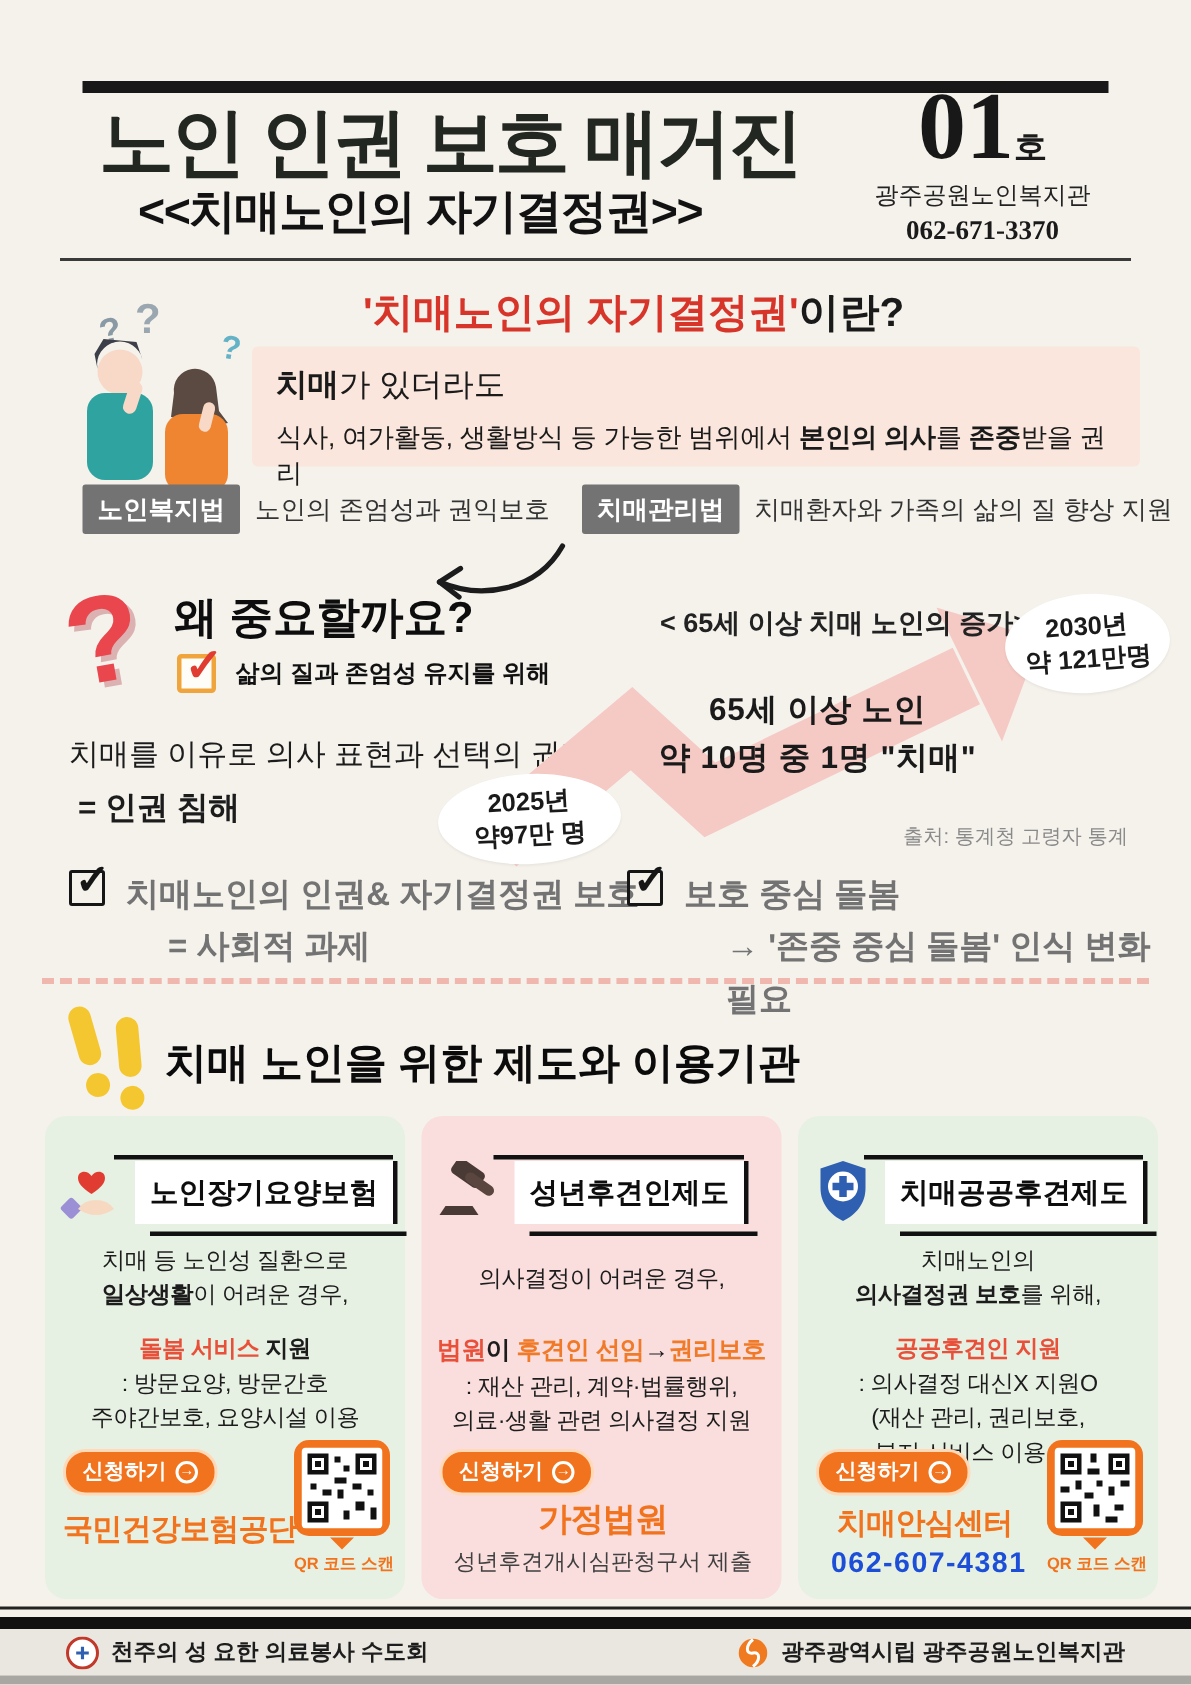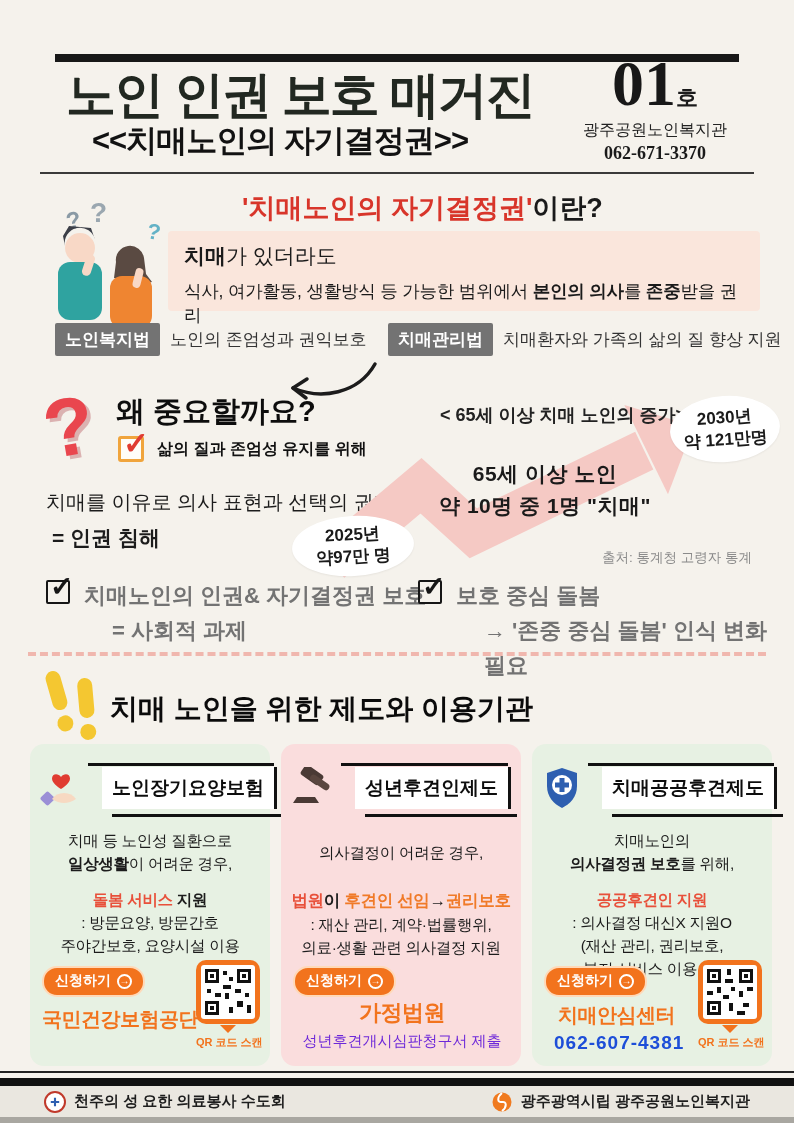--- a/index.html
+++ b/index.html
@@ -54,38 +54,38 @@
   .check-lines { font-size:22px; font-weight:800; line-height:1.6; color:#737373; }
   .check-lines .indent { margin-left:28px; }
   .dash-divider { position:absolute; left:28px; right:28px; top:652px; border-top:4px dashed #f0b7ae; }
 
   
   .excl-icon { position:absolute; left:40px; top:666px; }
   .inst-heading { position:absolute; left:110px; top:690px; font-size:28px; font-weight:900; color:#0b0b0b; }
   .card { position:absolute; top:744px; width:240px; height:322px; border-radius:14px; padding:16px 10px 10px; }
   .card.green { background:#e7f1e3; } .card.pink { background:#fadddd; }
   .card1 { left:30px; } .card2 { left:281px; } .card3 { left:532px; }
-  .card-head { display:flex; align-items:center; gap:20px; height:56px; }
+  .card-head { display:flex; align-items:flex-end; gap:8px; height:56px; }
   .card-icon { flex:none; }
   .title-box { position:relative; background:#fff; font-size:19px; font-weight:900; padding:8px 10px; border-right:3px solid #111; color:#0d0d0d; white-space:nowrap; }
   .title-box::before { content:""; position:absolute; left:-14px; right:0; top:-4px; height:3px; background:#111; }
   .title-box::after { content:""; position:absolute; left:10px; right:-9px; bottom:-8px; height:3px; background:#111; }
   .card-body { text-align:center; margin-top:13px; font-size:15.5px; line-height:1.5; letter-spacing:-0.3px; color:#1c1c1c; }
   .card-body .gap { height:12px; }
   .card-body b { font-weight:900; }
   .hl-red { color:#e8503a; font-weight:900; }
   .hl-orange { color:#f07a28; font-weight:900; }
   .card-footer { position:absolute; left:12px; right:10px; bottom:10px; height:90px; }
   .apply-btn { position:absolute; left:0; top:0; display:inline-flex; align-items:center; gap:6px; background:#f2731d; color:#fff; font-size:14px; font-weight:800; padding:4px 11px 5px; border-radius:15px; border:2px solid #ffd9b8; cursor:pointer; }
   .apply-btn .circ { display:inline-flex; align-items:center; justify-content:center; width:15px; height:15px; border:2px solid #fff; border-radius:50%; font-size:10px; line-height:1; }
   .org-orange { position:absolute; color:#f2731d; font-weight:900; letter-spacing:-0.5px; }
   .card1 .org-orange { left:0; top:40px; font-size:20px; }
   .card2 .org-orange { left:0; right:0; top:32px; font-size:22px; text-align:center; }
   .card3 .org-orange { left:14px; top:36px; font-size:20px; }
-  .card2 .org-note { position:absolute; left:0; right:0; top:66px; text-align:center; font-size:15px; color:#6d28d9; }
+  .card2 .org-note { position:absolute; left:0; right:0; top:66px; text-align:center; font-size:15px; color:#404040; }
   .card3 .org-phone { position:absolute; left:10px; top:66px; font-size:19px; font-weight:700; letter-spacing:1px; color:#1d4ed8; }
   .qr-wrap { position:absolute; right:0; top:-6px; width:64px; text-align:center; cursor:pointer; }
   .qr-frame { position:relative; width:64px; height:64px; background:#f2731d; border-radius:10px; padding:5px; }
   .qr-frame::after { content:""; position:absolute; left:24px; bottom:-9px; border:8px solid transparent; border-top-color:#f2731d; border-bottom-width:0; }
   .qr-label { margin-top:11px; font-size:11px; font-weight:800; color:#f2731d; white-space:nowrap; }
 
   
   .foot-line { position:absolute; left:0; right:0; top:1071px; border-top:2px solid #222; }
   .foot-bar { position:absolute; left:0; right:0; top:1078px; height:8px; background:#111; }
   .foot-row { position:absolute; left:0; right:0; top:1086px; height:31px; background:#eae7e0; display:flex; align-items:center; justify-content:space-between; padding:0 44px; }

